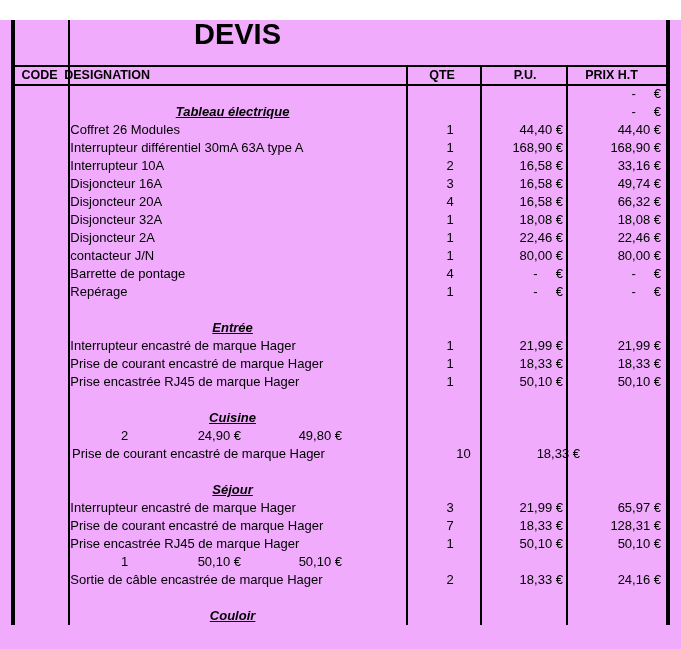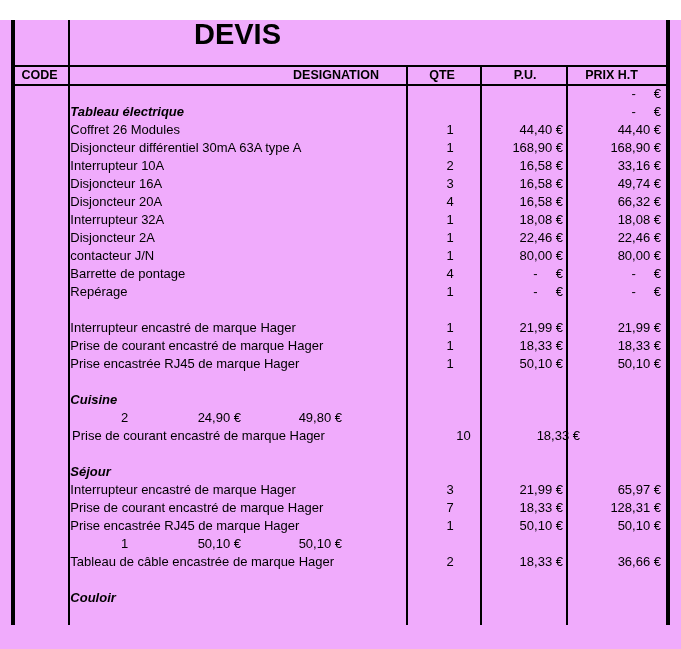--- a/index.html
+++ b/index.html
@@ -38,21 +38,22 @@
     overflow:hidden;
   }
   .row{display:flex;height:18px;line-height:18px;font-size:13px;}
   .cell{overflow:hidden;white-space:nowrap;box-sizing:border-box;}
   .c-code{width:53px;}
   .c-designation{width:339px;padding-left:4px;text-align:left;}
   .c-qte{width:93px;text-align:center;padding-left:20px;}
   .c-pu{width:86px;text-align:right;padding-right:6px;}
   .c-prix{width:100px;text-align:right;padding-right:5px;}
   .section-label{
-    display:block;font-weight:700;font-style:italic;
+    display:block;text-align:center;font-weight:700;font-style:italic;
+    text-decoration:underline;
   }
 </style>
 </head>
 <body>
 
 <div class="sheet">
 
   <div class="doc-title">DEVIS</div>
 
   <div class="thickbar bar-left"></div>
@@ -60,21 +61,21 @@
 
   <div class="vline v-code"></div>
   <div class="vline v-qte"></div>
   <div class="vline v-pu"></div>
   <div class="vline v-prix"></div>
   <div class="hline h-header-top"></div>
   <div class="hline h-header-bottom"></div>
 
   <div class="header-row">
     <div class="hcell c-code">CODE</div>
-    <div class="hcell c-designation" style="text-align:right;padding-left:0;">DESIGNATION</div>
+    <div class="hcell c-designation" style="text-align:left;padding-left:0;">DESIGNATION</div>
     <div class="hcell c-qte">QTE</div>
     <div class="hcell c-pu" style="text-align:center;padding-right:0;">P.U.</div>
     <div class="hcell c-prix" style="text-align:center;padding-right:8px;">PRIX H.T</div>
   </div>
 
   <div class="table-body">
       <div class="row">
         <div class="cell c-code"></div>
         <div class="cell c-designation"></div>
         <div class="cell c-qte"></div>
@@ -92,21 +93,21 @@
       </div>
       <div class="row">
         <div class="cell c-code"></div>
         <div class="cell c-designation">Coffret 26 Modules</div>
         <div class="cell c-qte">1</div>
         <div class="cell c-pu">44,40 €</div>
         <div class="cell c-prix">44,40 €</div>
       </div>
       <div class="row">
         <div class="cell c-code"></div>
-        <div class="cell c-designation">Disjoncteur différentiel 30mA 63A type A</div>
+        <div class="cell c-designation">Interrupteur différentiel 30mA 63A type A</div>
         <div class="cell c-qte">1</div>
         <div class="cell c-pu">168,90 €</div>
         <div class="cell c-prix">168,90 €</div>
       </div>
       <div class="row">
         <div class="cell c-code"></div>
         <div class="cell c-designation">Interrupteur 10A</div>
         <div class="cell c-qte">2</div>
         <div class="cell c-pu">16,58 €</div>
         <div class="cell c-prix">33,16 €</div>
@@ -120,21 +121,21 @@
       </div>
       <div class="row">
         <div class="cell c-code"></div>
         <div class="cell c-designation">Disjoncteur 20A</div>
         <div class="cell c-qte">4</div>
         <div class="cell c-pu">16,58 €</div>
         <div class="cell c-prix">66,32 €</div>
       </div>
       <div class="row">
         <div class="cell c-code"></div>
-        <div class="cell c-designation">Interrupteur 32A</div>
+        <div class="cell c-designation">Disjoncteur 32A</div>
         <div class="cell c-qte">1</div>
         <div class="cell c-pu">18,08 €</div>
         <div class="cell c-prix">18,08 €</div>
       </div>
       <div class="row">
         <div class="cell c-code"></div>
         <div class="cell c-designation">Disjoncteur 2A</div>
         <div class="cell c-qte">1</div>
         <div class="cell c-pu">22,46 €</div>
         <div class="cell c-prix">22,46 €</div>
@@ -156,20 +157,29 @@
       <div class="row">
         <div class="cell c-code"></div>
         <div class="cell c-designation">Repérage</div>
         <div class="cell c-qte">1</div>
         <div class="cell c-pu">-&nbsp;&nbsp;&nbsp;&nbsp;&nbsp;€</div>
         <div class="cell c-prix">-&nbsp;&nbsp;&nbsp;&nbsp;&nbsp;€</div>
       </div>
       <div class="row">
         <div class="cell c-code"></div>
         <div class="cell c-designation"></div>
+        <div class="cell c-qte"></div>
+        <div class="cell c-pu"></div>
+        <div class="cell c-prix"></div>
+      </div>
+      <div class="row">
+        <div class="cell c-code"></div>
+        <div class="cell c-designation">
+          <span class="section-label">Entrée</span>
+        </div>
         <div class="cell c-qte"></div>
         <div class="cell c-pu"></div>
         <div class="cell c-prix"></div>
       </div>
       <div class="row">
         <div class="cell c-code"></div>
         <div class="cell c-designation">Interrupteur encastré de marque Hager</div>
         <div class="cell c-qte">1</div>
         <div class="cell c-pu">21,99 €</div>
         <div class="cell c-prix">21,99 €</div>
@@ -254,24 +264,24 @@
         <div class="cell c-prix">50,10 €</div>
       </div>
       <div class="row">
         <div class="cell c-code"></div>
         <div class="cell c-qte">1</div>
         <div class="cell c-pu">50,10 €</div>
         <div class="cell c-prix">50,10 €</div>
       </div>
       <div class="row">
         <div class="cell c-code"></div>
-        <div class="cell c-designation">Tableau de câble encastrée de marque Hager</div>
+        <div class="cell c-designation">Sortie de câble encastrée de marque Hager</div>
         <div class="cell c-qte">2</div>
         <div class="cell c-pu">18,33 €</div>
-        <div class="cell c-prix">36,66 €</div>
+        <div class="cell c-prix">24,16 €</div>
       </div>
       <div class="row">
         <div class="cell c-code"></div>
         <div class="cell c-designation"></div>
         <div class="cell c-qte"></div>
         <div class="cell c-pu"></div>
         <div class="cell c-prix"></div>
       </div>
       <div class="row">
         <div class="cell c-code"></div>

